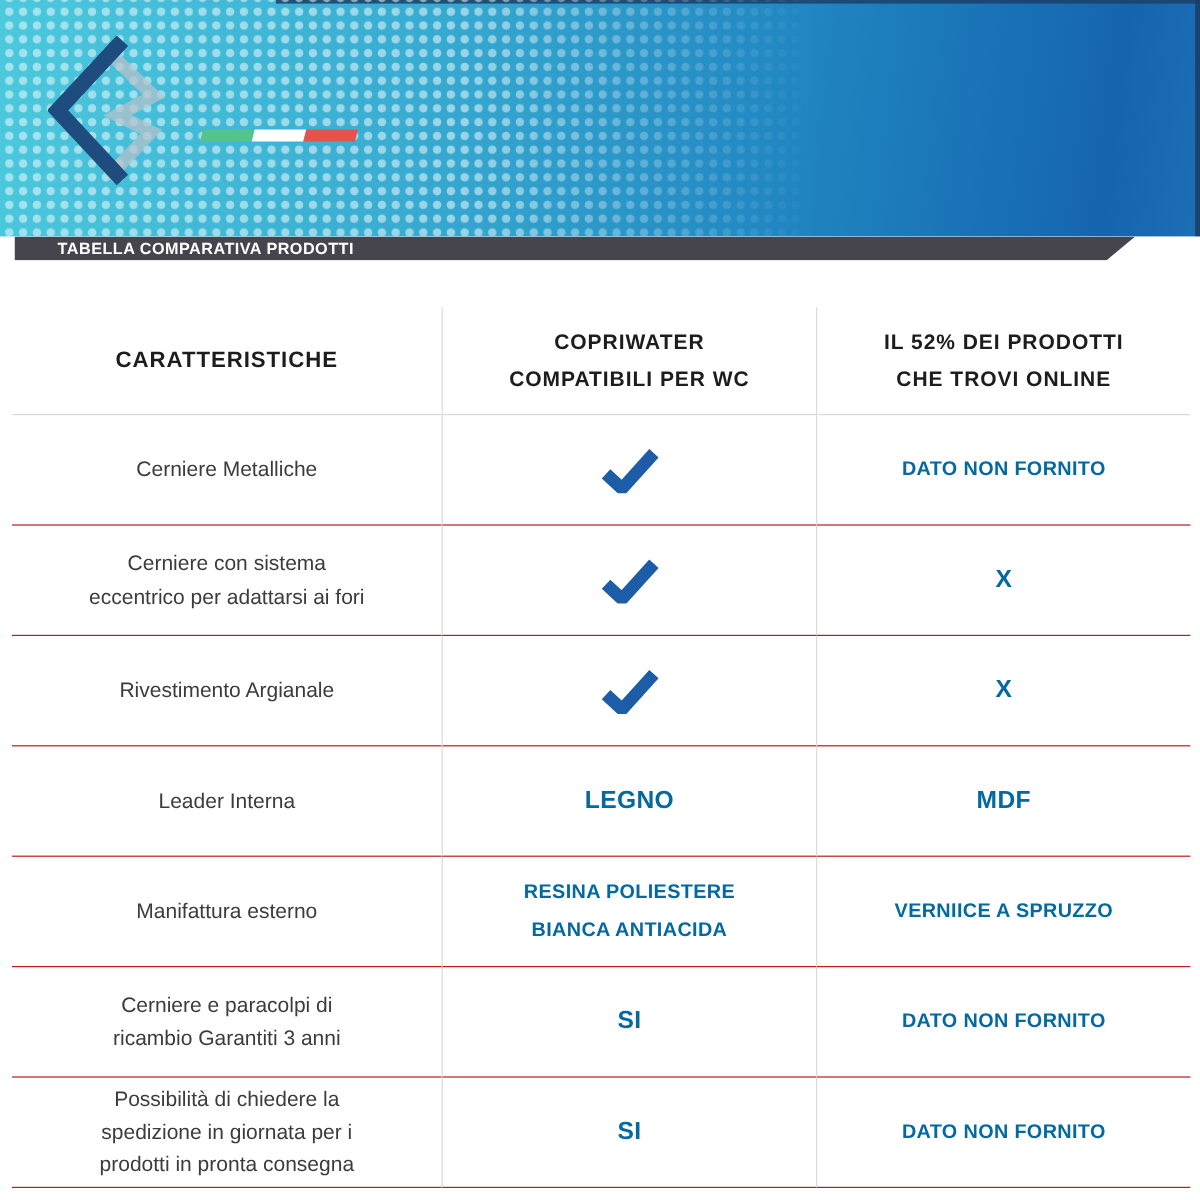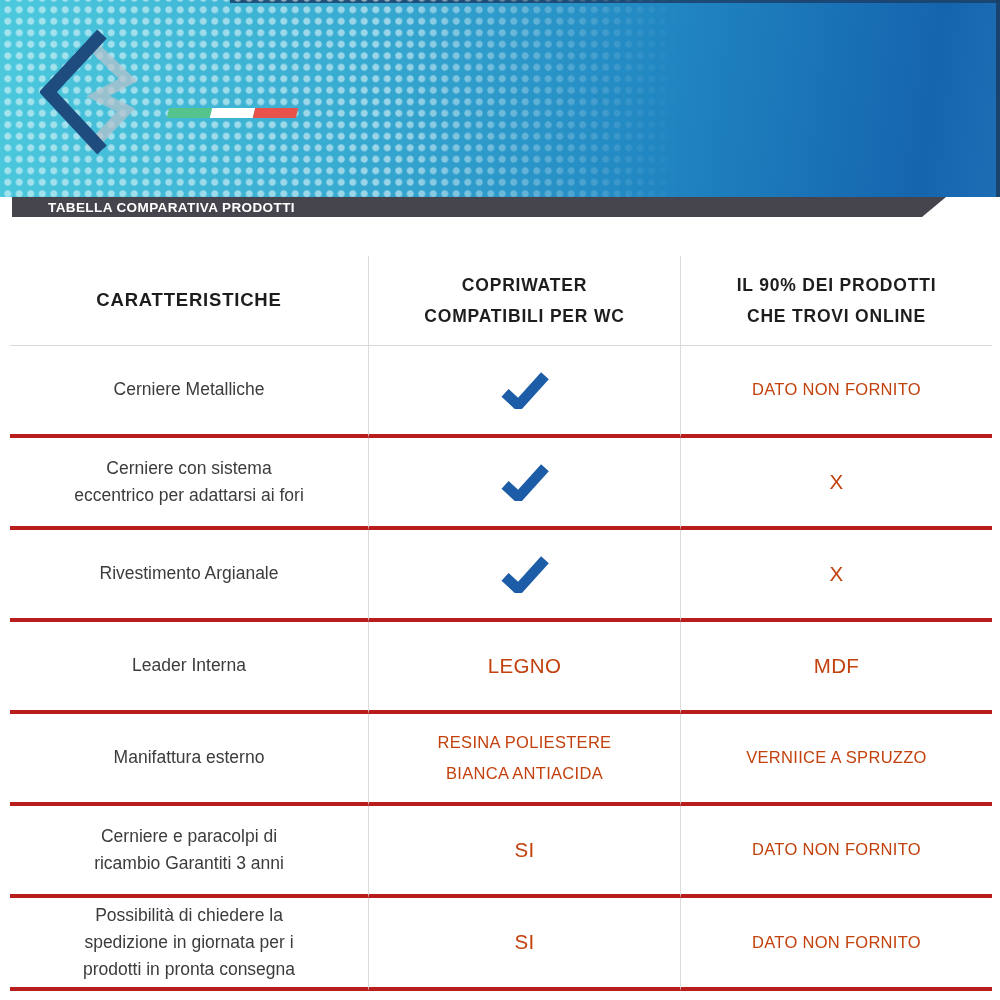--- a/index.html
+++ b/index.html
@@ -60,35 +60,35 @@
   .banner-bar span { color:#ffffff; font-weight:bold; font-size:13.5px; letter-spacing:.4px; }
 
   
   .comparison-table {
     display:grid; grid-template-columns:358px 312px 1fr;
     margin:39px 8px 0 10px;
   }
   .cell {
     display:flex; align-items:center; justify-content:center;
     text-align:center; white-space:pre-line;
-    border-bottom:4px solid #b91c1c; box-sizing:border-box;
+    border-bottom:1px solid #b91c1c; box-sizing:border-box;
     padding:4px 14px;
   }
   .head {
     height:90px; font-weight:bold; color:#1d1d1d;
     letter-spacing:.8px; font-size:17.5px; line-height:1.75;
     border-bottom:1px solid #d9d9d9;
   }
   .head.c1 { font-size:18.5px; }
   .c2, .c3 { border-left:1px solid #dcdada; }
   .trow { display:contents; }
   .body-cell { min-height:92px; }
   .feature { color:#3c3c3c; font-size:17.5px; line-height:1.55; }
   .value span {
-    color:#c2410c; font-weight:normal; font-size:16.5px;
+    color:#0369a1; font-weight:bold; font-size:16.5px;
     letter-spacing:.3px; line-height:1.9;
   }
   .value span.lg { font-size:20.5px; }
   .check-icon { display:block; }
 </style>
 </head>
 <body>
 
 <header class="hero">
   <div class="dots"></div>
@@ -110,21 +110,21 @@
 </header>
 
 <div class="banner-bar">
   <span>TABELLA COMPARATIVA PRODOTTI</span>
 </div>
 
 <main class="comparison-table">
   <div class="cell head c1">CARATTERISTICHE</div>
   <div class="cell head c2">COPRIWATER
 COMPATIBILI PER WC</div>
-  <div class="cell head c3">IL 90% DEI PRODOTTI
+  <div class="cell head c3">IL 52% DEI PRODOTTI
 CHE TROVI ONLINE</div>
 
 <div class="trow"><div class="cell body-cell feature c1">Cerniere Metalliche</div><div class="cell body-cell value c2">
   <svg class="check-icon" width="48" height="38" viewBox="0 0 50 40" aria-hidden="true">
     <path d="M4 23 L18 36 L46 5" fill="none" stroke="#1d5ca6" stroke-width="11"></path>
   </svg>
 </div><div class="cell body-cell value c3"><span>DATO NON FORNITO</span></div></div>
     <div class="trow"><div class="cell body-cell feature c1">Cerniere con sistema
 eccentrico per adattarsi ai fori</div><div class="cell body-cell value c2">
   <svg class="check-icon" width="48" height="38" viewBox="0 0 50 40" aria-hidden="true">

